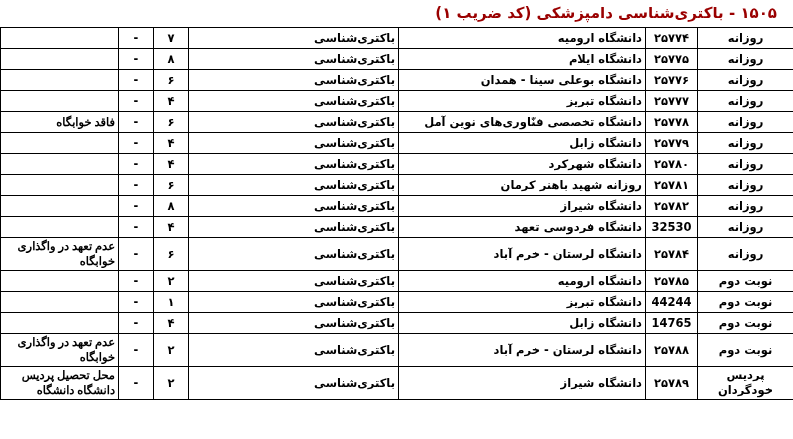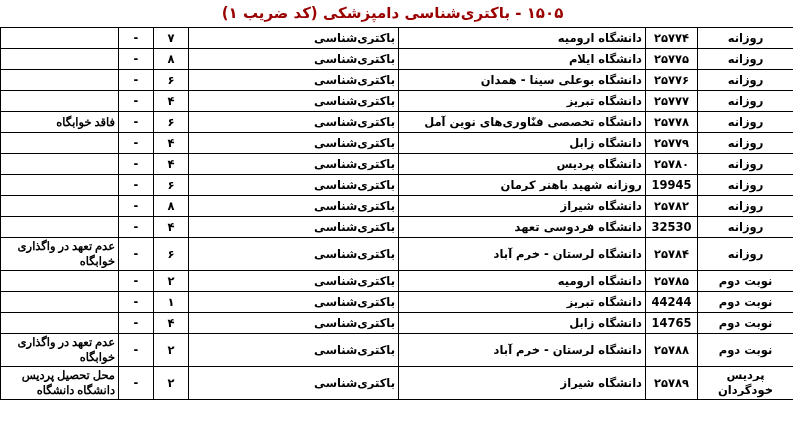--- a/index.html
+++ b/index.html
@@ -12,25 +12,24 @@
   html,body{margin:0;padding:0;}
   body{
     width:793px;height:439px;
     background:var(--page-bg);
     font-family:"DejaVu Sans","Liberation Sans",sans-serif;
     color:var(--text-color);
     overflow:hidden;
   }
   .page-title{
     direction:rtl;
-    text-align:center;
     font-size:15px;
     font-weight:bold;
     color:var(--title-color);
-    padding:4px 8px 5px 0;
+    padding:4px 16px 5px 0;
     line-height:18px;
   }
   table.admission{
     direction:rtl;
     width:793px;
     border-collapse:collapse;
     table-layout:fixed;
   }
   table.admission td{
     border:1px solid var(--border-color);
@@ -120,29 +119,29 @@
         <td class="c">۲۵۷۷۹</td>
         <td class="r">دانشگاه زابل</td>
         <td class="r">باکتری‌شناسی</td>
         <td class="c">۴</td>
         <td class="c">-</td>
         <td class="r note-cell"></td>
       </tr>
       <tr>
         <td class="c">روزانه</td>
         <td class="c">۲۵۷۸۰</td>
-        <td class="r">دانشگاه پردیس</td>
-        <td class="r">باکتری‌شناسی</td>
-        <td class="c">۴</td>
-        <td class="c">-</td>
-        <td class="r note-cell"></td>
-      </tr>
-      <tr>
-        <td class="c">روزانه</td>
-        <td class="c">19945</td>
+        <td class="r">دانشگاه شهرکرد</td>
+        <td class="r">باکتری‌شناسی</td>
+        <td class="c">۴</td>
+        <td class="c">-</td>
+        <td class="r note-cell"></td>
+      </tr>
+      <tr>
+        <td class="c">روزانه</td>
+        <td class="c">۲۵۷۸۱</td>
         <td class="r">روزانه شهید باهنر کرمان</td>
         <td class="r">باکتری‌شناسی</td>
         <td class="c">۶</td>
         <td class="c">-</td>
         <td class="r note-cell"></td>
       </tr>
       <tr>
         <td class="c">روزانه</td>
         <td class="c">۲۵۷۸۲</td>
         <td class="r">دانشگاه شیراز</td>

